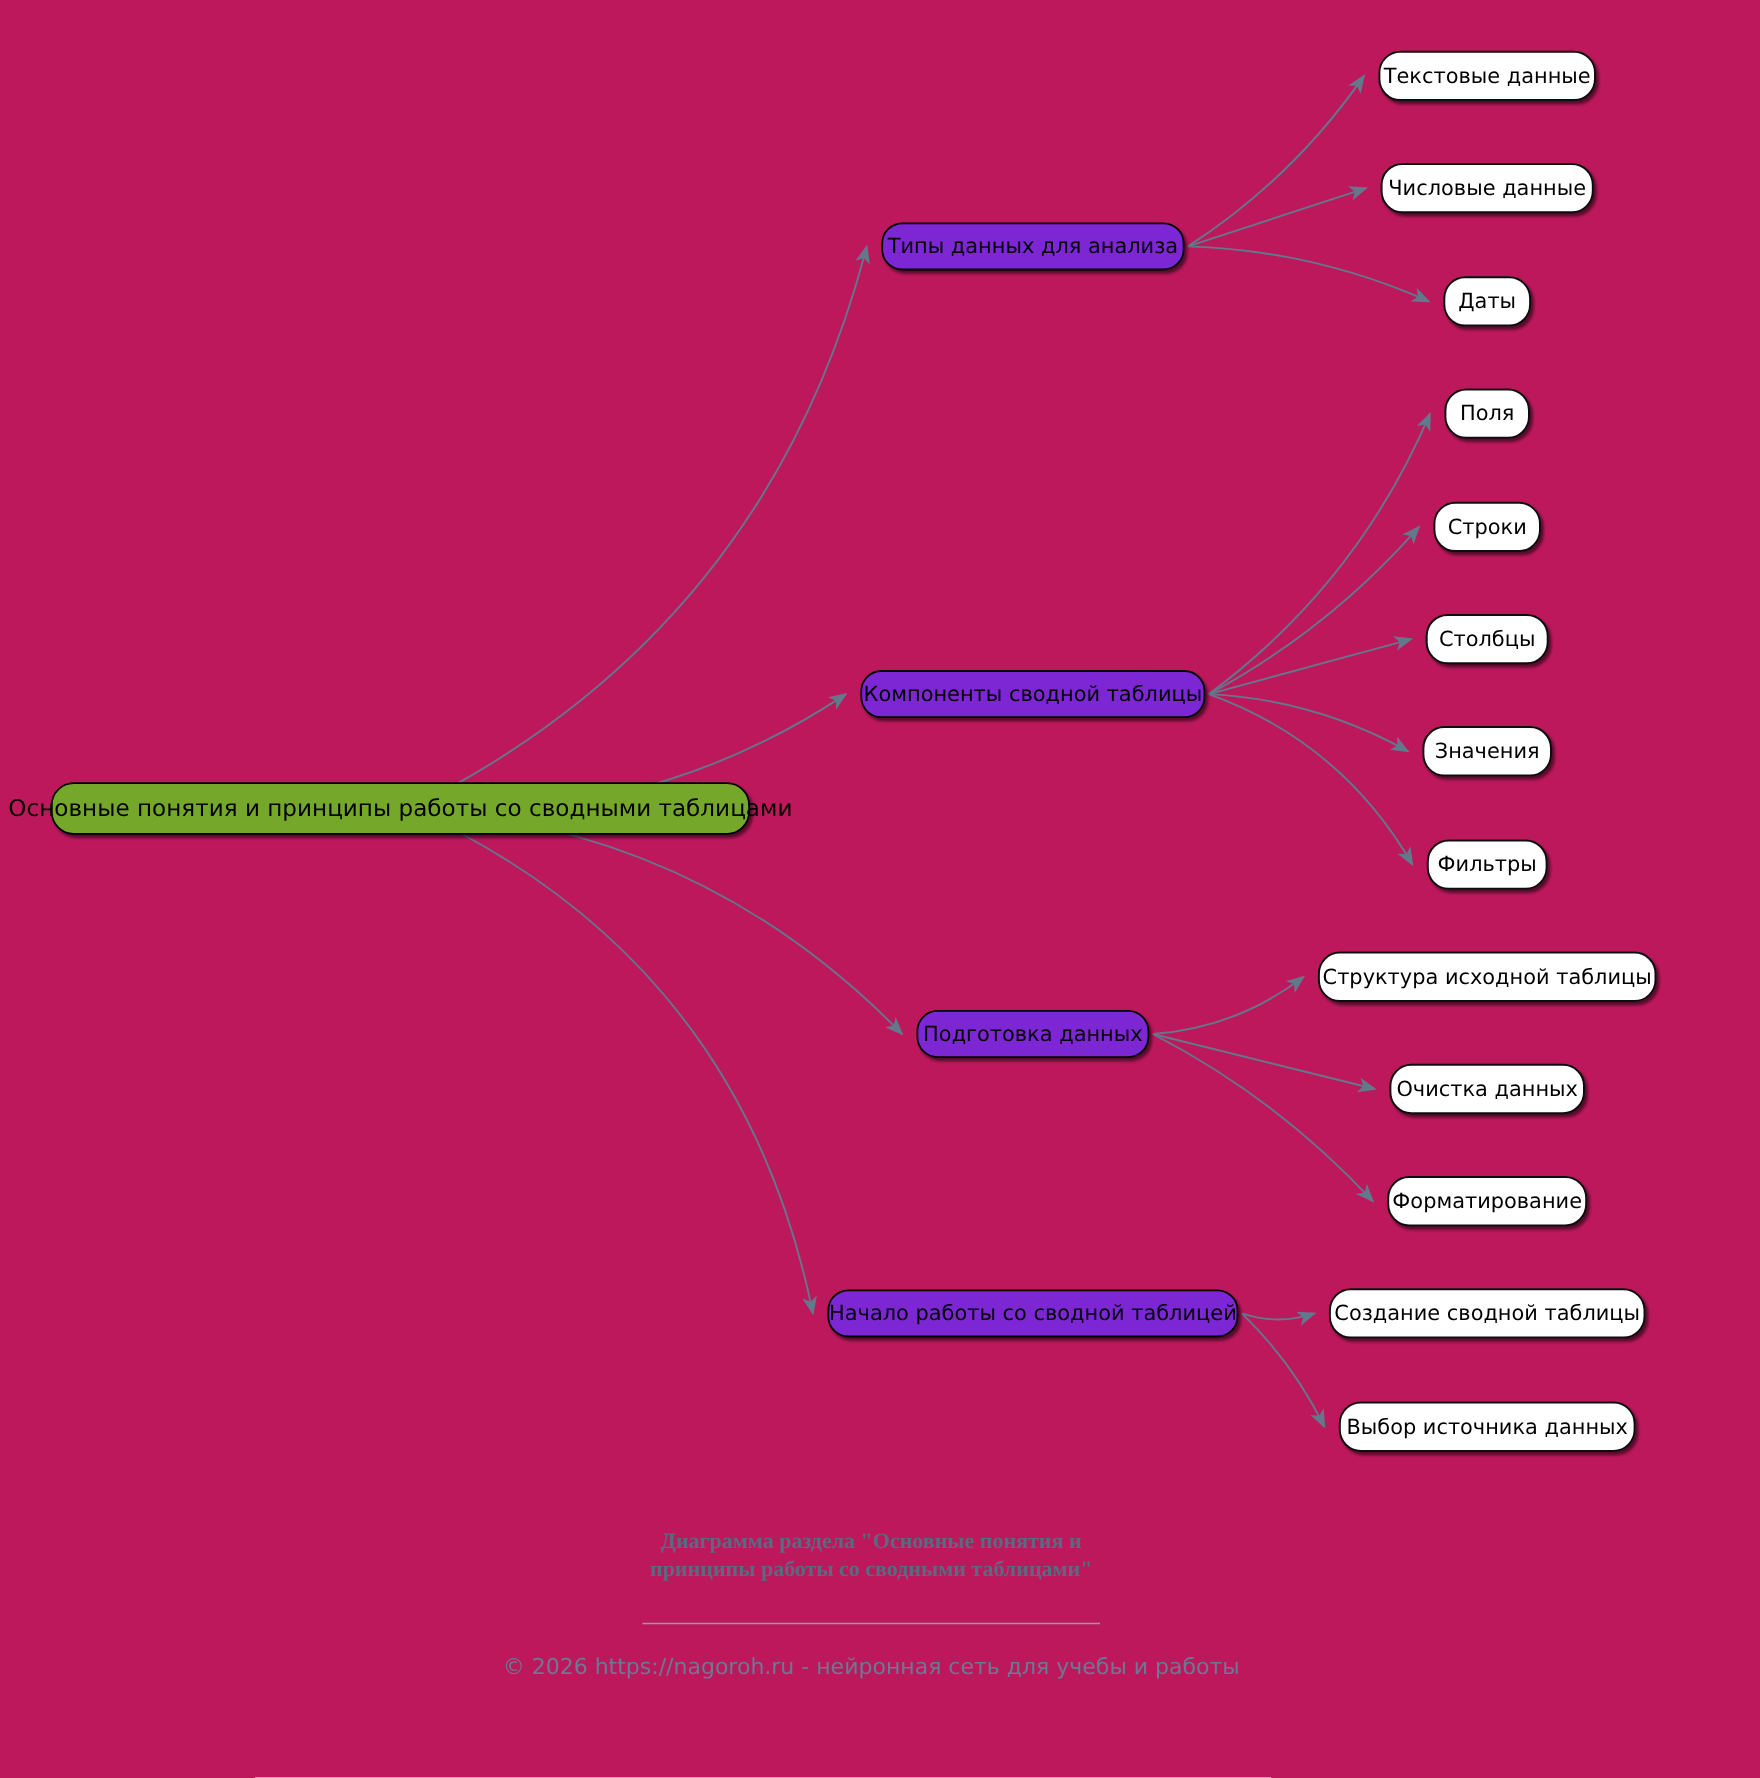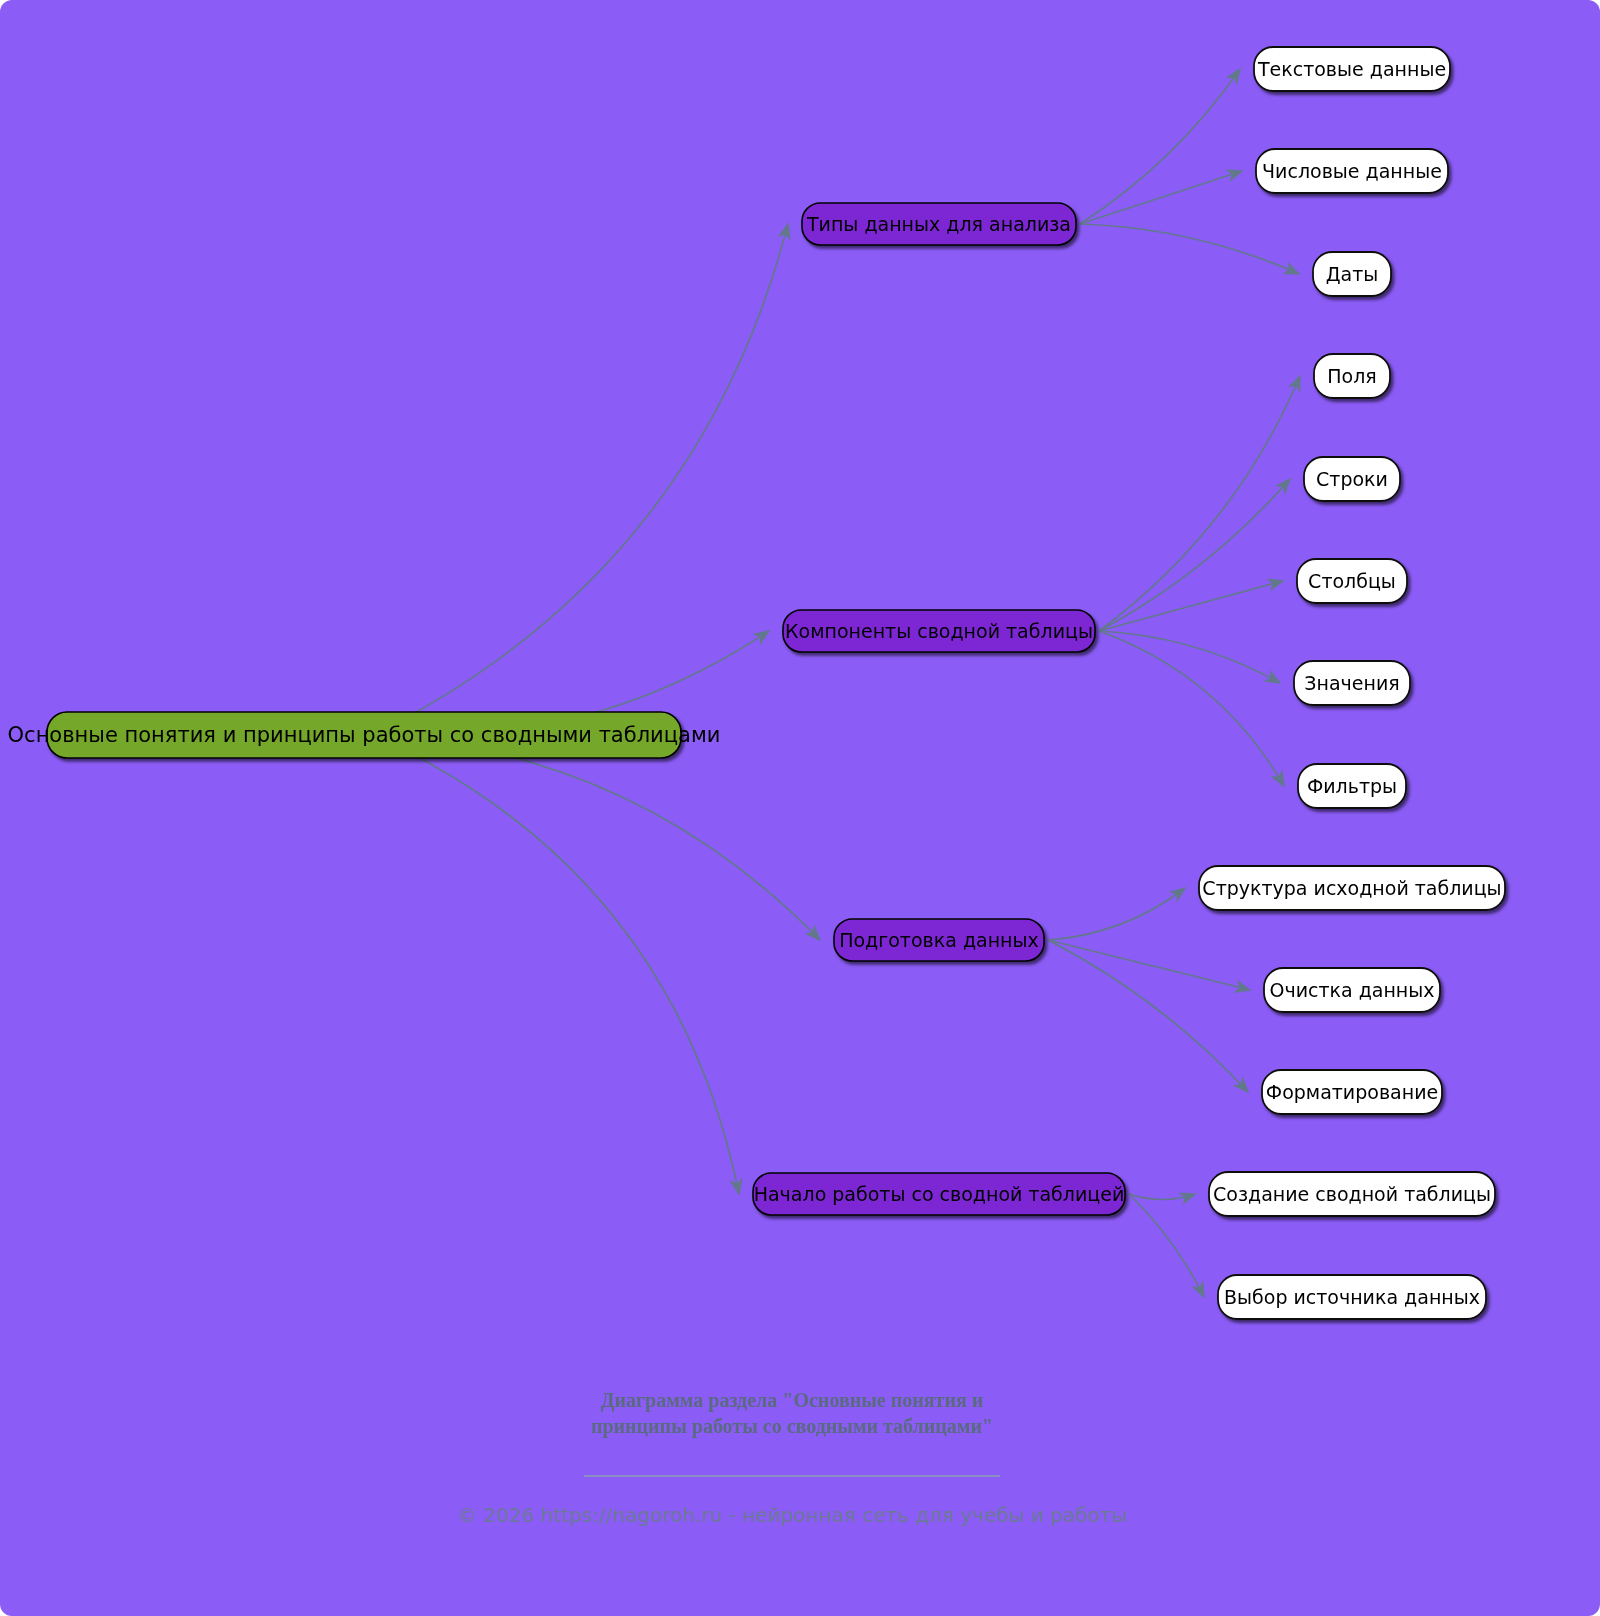--- a/index.html
+++ b/index.html
@@ -10,22 +10,21 @@
   body {
     width: 1600px;
     height: 1616px;
     font-family: "DejaVu Sans", sans-serif;
     overflow: hidden;
   }
   #mindmap-root {
     position: relative;
     width: 1600px;
     height: 1616px;
-    background: #8b5cf6;
-    border-radius: 12px;
+    background: #be185d;
   }
   svg.canvas {
     position: absolute;
     top: 0;
     left: 0;
     width: 1600px;
     height: 1616px;
   }
   .node-rect {
     stroke: #000000;

